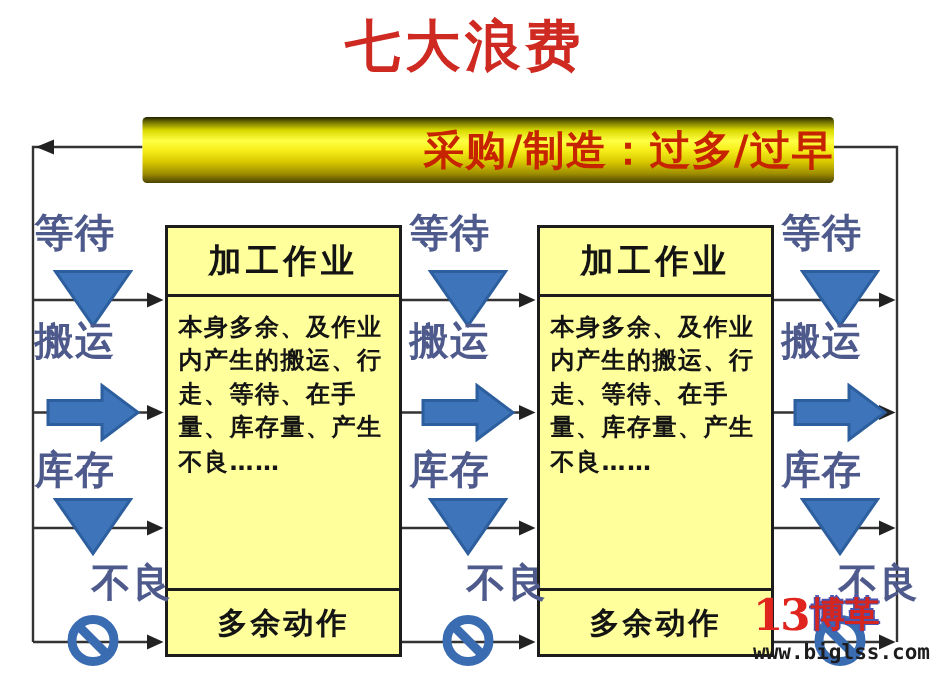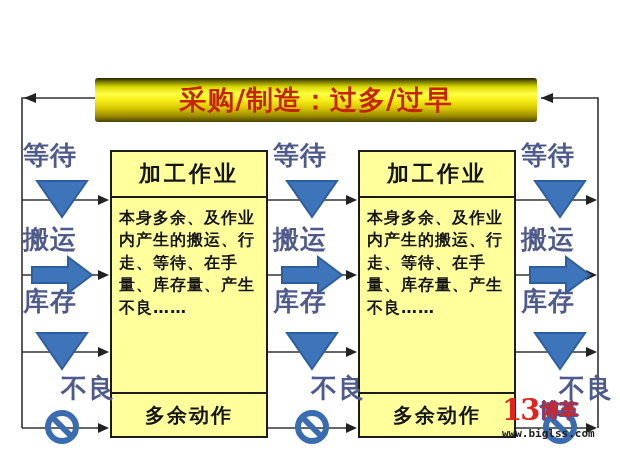--- a/index.html
+++ b/index.html
@@ -9,21 +9,21 @@
   }
   .title {
     position:absolute; top:6px; left:0; width:100%; text-align:center;
     font-size:37px; font-weight:bold; color:#ce2a22; letter-spacing:3px;
     z-index:2;
   }
   .banner {
     position:absolute; left:95px; top:78px; width:442px; height:44px;
     border-radius:3px; z-index:2;
     background:linear-gradient(180deg,#1f1f00 0%,#6b6b00 7%,#d8d800 20%,#ffff45 36%,#f7ef1a 50%,#d8c800 68%,#9d8d00 86%,#4a4200 100%);
-    display:flex; align-items:center; justify-content:center;
+    display:flex; align-items:center; justify-content:flex-end;padding-left:19px;
   }
   .banner-text { font-size:27px; font-weight:bold; color:#c62300; letter-spacing:1px; }
 
   .connector-svg { position:absolute; left:0; top:0; z-index:1; }
   .connector-svg line, .connector-svg polyline { stroke:#333333; stroke-width:1.6; fill:none; }
   .connector-svg polygon { fill:#222222; }
 
   .pbox {
     position:absolute; top:150px; width:158px; height:288px; box-sizing:border-box;
     background:#ffff9c; border:2px solid #1c1c1c; display:flex; flex-direction:column;
@@ -48,49 +48,50 @@
 
   .col { position:absolute; top:0; width:78px; height:454px; z-index:2; }
   .col.left   { left:23px;  }
   .col.middle { left:273px; }
   .col.right  { left:521px; }
   .wlabel {
     position:absolute; left:0; width:100%; text-align:left;
     font-size:26px; font-weight:bold; color:#4e5a8c; letter-spacing:1px;
   }
   .wl-1 { top:138px; }
-  .wl-2 { top:222px; }
-  .wl-3 { top:284px; }
+  .wl-2 { top:210px; }
+  .wl-3 { top:296px; }
   .wl-4 { top:371px;padding-left:38px; }
   .icon { position:absolute; left:50%; transform:translateX(-50%); line-height:0; }
   .ic-tri1 { top:179px; }
   .ic-arrow { top:255px; }
   .ic-tri2 { top:331px; }
   .ic-ban  { top:408px; }
 
   .watermark { position:absolute; left:502px; top:396px; width:116px; z-index:3; }
   .wm-row { display:flex; align-items:center; line-height:1; }
   .wm-mark {
     font-size:29px; font-weight:900; color:#e0251f; letter-spacing:-2px;
     font-family:"DejaVu Serif","Liberation Serif",serif;
   }
   .wm-text {
-    font-size:19px; font-weight:bold; color:#d4251f; margin-left:2px;
+    font-size:23px; font-weight:bold; color:#d4251f; margin-left:2px;
     text-shadow:-1px 0 0 #4a55b0, 1px 0 0 #4a55b0, 0 -1px 0 #4a55b0, 0 1px 0 #4a55b0;
   }
   .wm-url {
-    font-size:11px; font-weight:bold; color:#1c1c1c; margin-top:2px;
+    font-size:14px; font-weight:bold; color:#1c1c1c; margin-top:2px;
     font-family:"DejaVu Sans Mono","Liberation Mono",monospace; letter-spacing:0px;
   }
 </style>
 </head>
 <body>
 
 <div class="stage">
 
+  <div class="title">七大浪费</div>
 
   <div class="banner">
     <span class="banner-text">采购/制造：过多/过早</span>
   </div>
 
   <svg class="connector-svg" width="620" height="454" viewBox="0 0 620 454">
 
     <polyline points="95,98 22,98 22,428"></polyline>
     <polygon points="24,98 36,93 36,103"></polygon>
 

